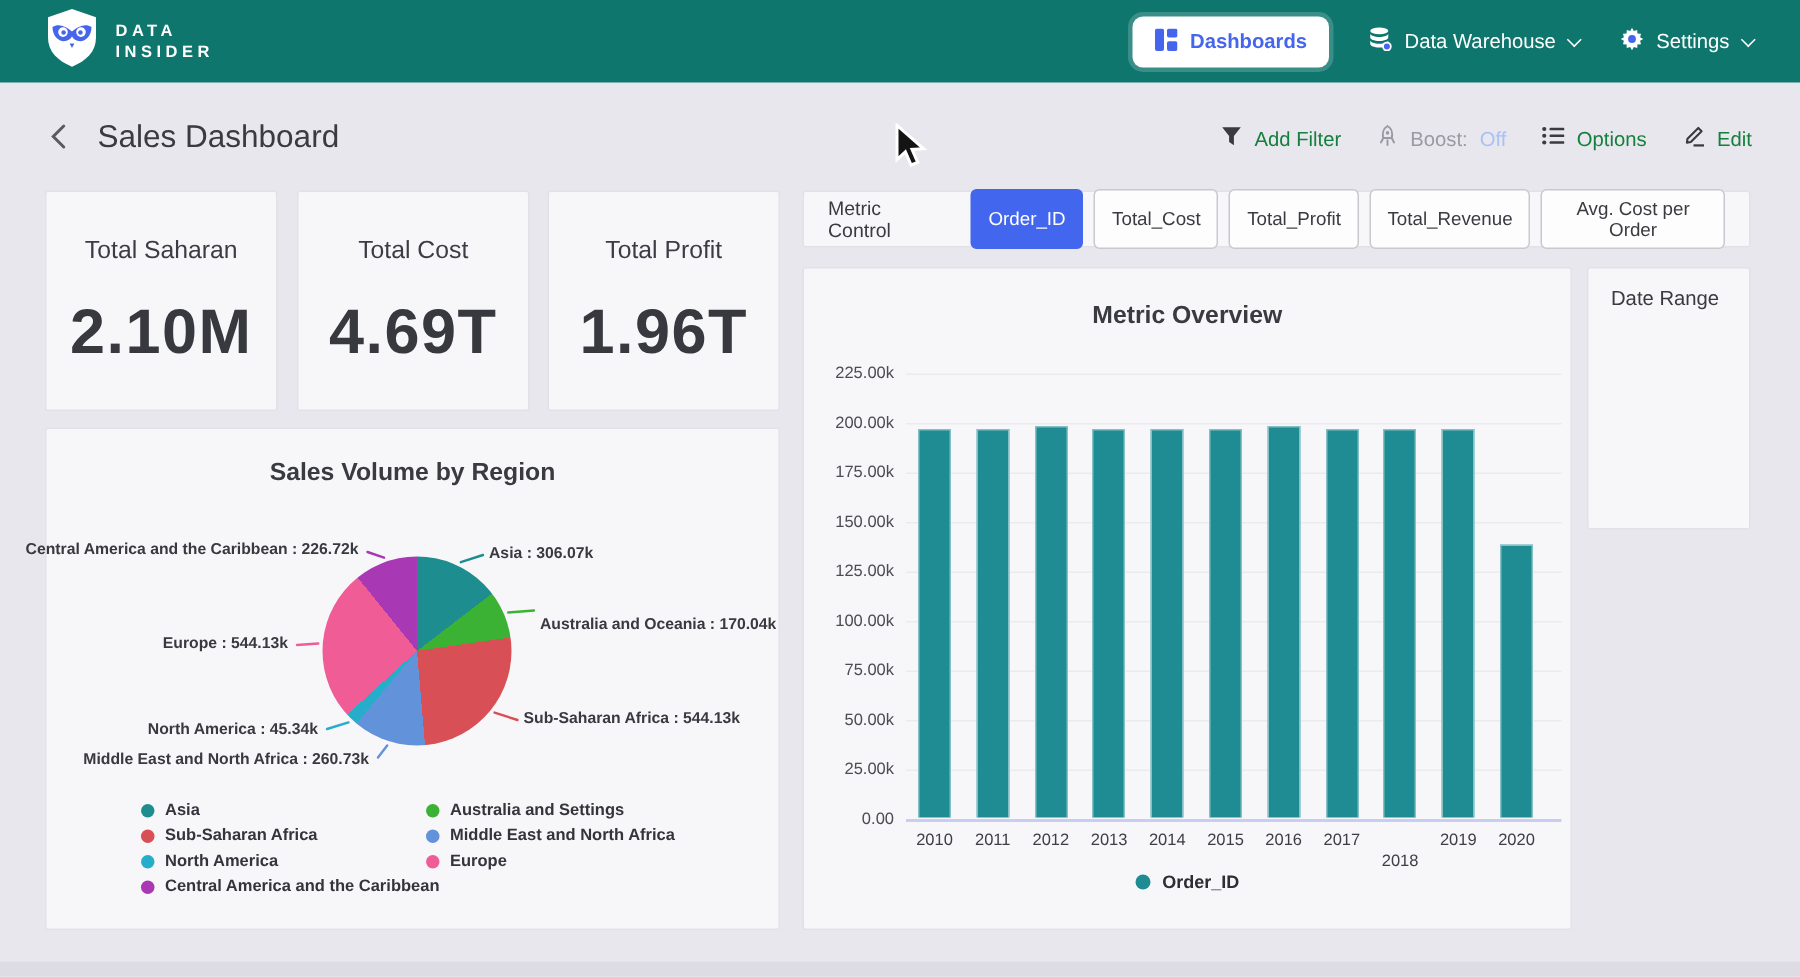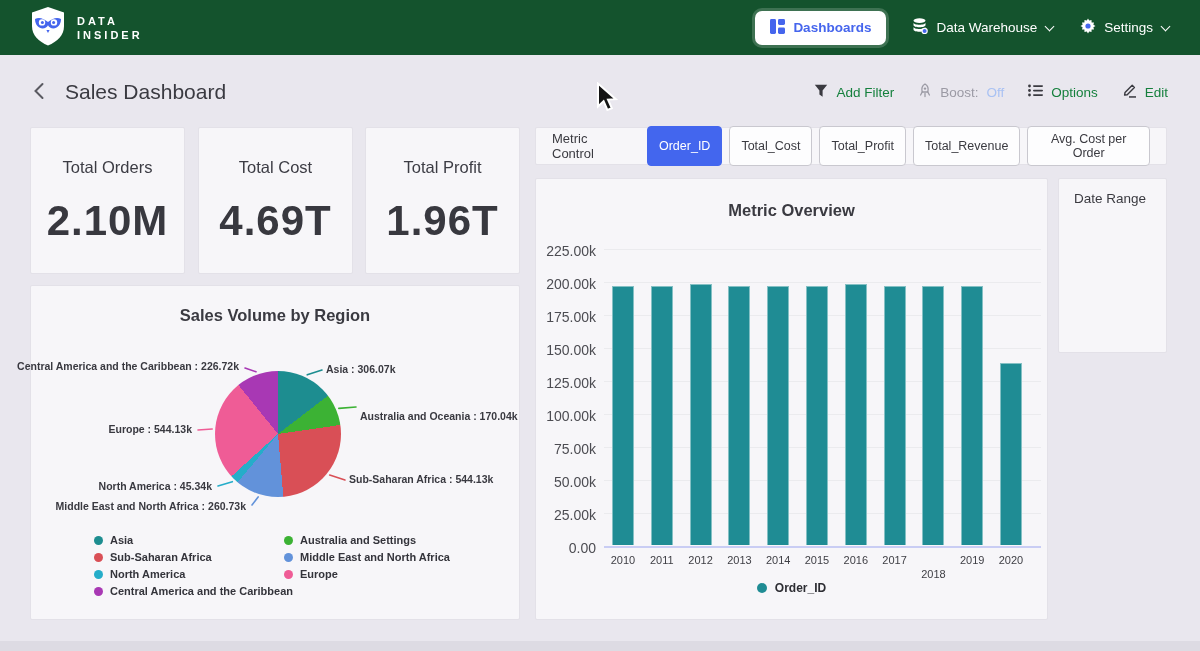--- a/index.html
+++ b/index.html
@@ -7,21 +7,21 @@
   body {
     font-family:"Liberation Sans", sans-serif;
     background:#e9e7ee;
     position:relative;
     overflow:hidden;
     color:#3a3a41;
   }
   
   .topnav {
     position:absolute; left:0; top:0; width:1200px; height:55px;
-    background:#14532d; display:flex; align-items:center;
+    background:#0f766e; display:flex; align-items:center;
     padding:9px 30px; color:#fff;
   }
   .brand { display:flex; align-items:center; gap:11px; }
   .brand-text { font-size:11px; font-weight:bold; letter-spacing:3px; line-height:14px; }
   .nav-right { margin-left:auto; display:flex; align-items:center; gap:26px; }
   .nav-pill {
     background:#fff; color:#4565ed; border:none; border-radius:7px;
     display:flex; align-items:center; gap:8px; padding:8px 15px;
     font-size:13.5px; font-weight:bold; cursor:pointer;
     box-shadow:0 0 0 3px rgba(255,255,255,.18);
@@ -59,21 +59,21 @@
     display:block; width:93px; margin:0 auto 6px auto; padding:5px 0; text-align:center;
     font-family:"Liberation Sans",sans-serif; font-size:12.5px; color:#3a3a40;
     background:#fdfdfe; border:1px solid #c9c8cf; border-radius:4px; cursor:pointer;
   }
   .range-btn.selected { background:#4366ee; border-color:#4366ee; color:#fff; }
   
   .chart-title { position:absolute; left:0; width:100%; text-align:center; top:22px; font-size:16.5px; color:#3a3a41; }
   #plot { position:absolute; left:68px; top:70px; width:437px; height:297px; }
   .gridline { position:absolute; left:0; width:100%; height:1px; background:#ebebee; }
   .gridline.baseline { background:#c9cdf4; height:2px; }
-  .ytick { position:absolute; right:calc(100% + 8px); width:56px; text-align:right; font-size:14px; color:#4c4c52; white-space:nowrap; }
+  .ytick { position:absolute; right:calc(100% + 8px); width:56px; text-align:right; font-size:11px; color:#4c4c52; white-space:nowrap; }
   .bar { position:absolute; bottom:1px; width:22px; background:#1f8c94; border:1px solid rgba(255,255,255,.45); border-bottom:none; }
   .xtick { position:absolute; top:305px; width:40px; text-align:center; font-size:11px; color:#3e3e44; }
   .chart-legend { position:absolute; left:0; width:100%; top:402px; display:flex; justify-content:center; align-items:center; gap:8px; font-size:12px; font-weight:bold; color:#2d2d33; }
   .dot { width:10px; height:10px; border-radius:50%; display:inline-block; flex:none; }
   
   .pie-wrap { position:absolute; left:0; top:0; width:100%; height:100%; }
   #pie-circle { position:absolute; left:184px; top:85px; width:126px; height:126px; border-radius:50%; cursor:pointer; }
   .pie-label { position:absolute; font-size:10.5px; font-weight:bold; color:#393940; white-space:nowrap; }
   #pie-leaders { position:absolute; left:0; top:0; pointer-events:none; }
   .pie-legend-col { position:absolute; top:248px; display:flex; flex-direction:column; gap:5px; }
@@ -186,21 +186,21 @@
           <path d="M3 9.5 L10.2 2.3 L12.4 4.5 L5.2 11.7 L2.6 12.1 Z" fill="none" stroke="#3a3a40" stroke-width="1.4" stroke-linejoin="round"></path>
           <rect x="7" y="13.2" width="7" height="1.5" fill="#3a3a40"></rect>
         </svg>
       </span>
       <span>Edit</span>
     </button>
   </div>
 </div>
 
 <section class="card kpi" style="left:30px; top:127px; width:155px; height:147px;">
-  <div class="kpi-label">Total Orders</div>
+  <div class="kpi-label">Total Saharan</div>
   <div class="kpi-value">2.10M</div>
 </section>
 <section class="card kpi" style="left:198px; top:127px; width:155px; height:147px;">
   <div class="kpi-label">Total Cost</div>
   <div class="kpi-value">4.69T</div>
 </section>
 <section class="card kpi" style="left:365px; top:127px; width:155px; height:147px;">
   <div class="kpi-label">Total Profit</div>
   <div class="kpi-value">1.96T</div>
 </section>

